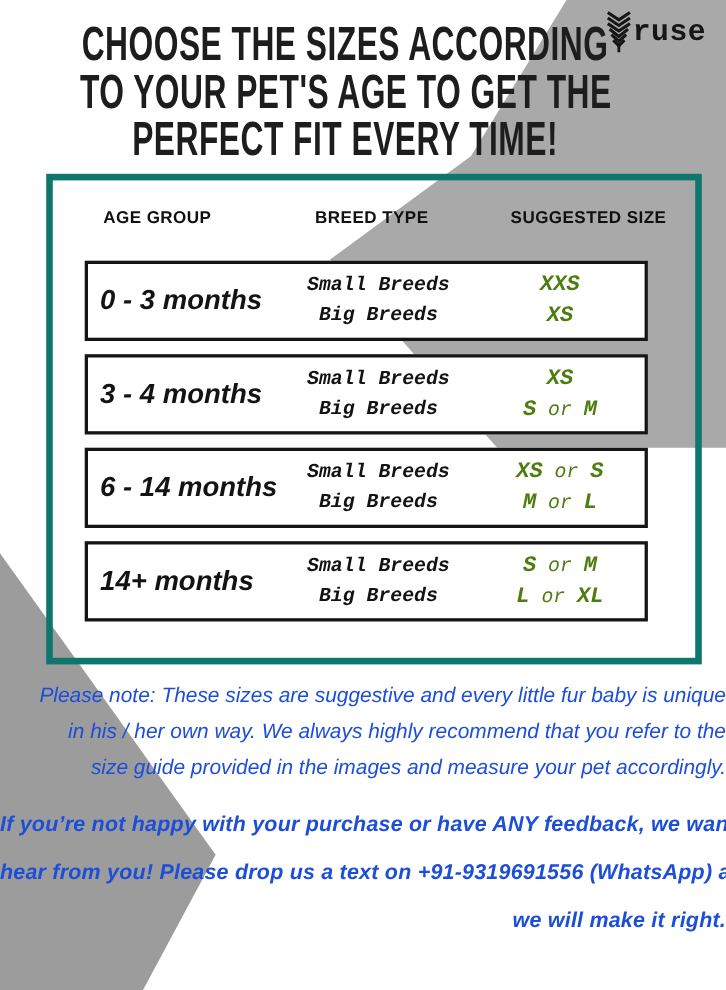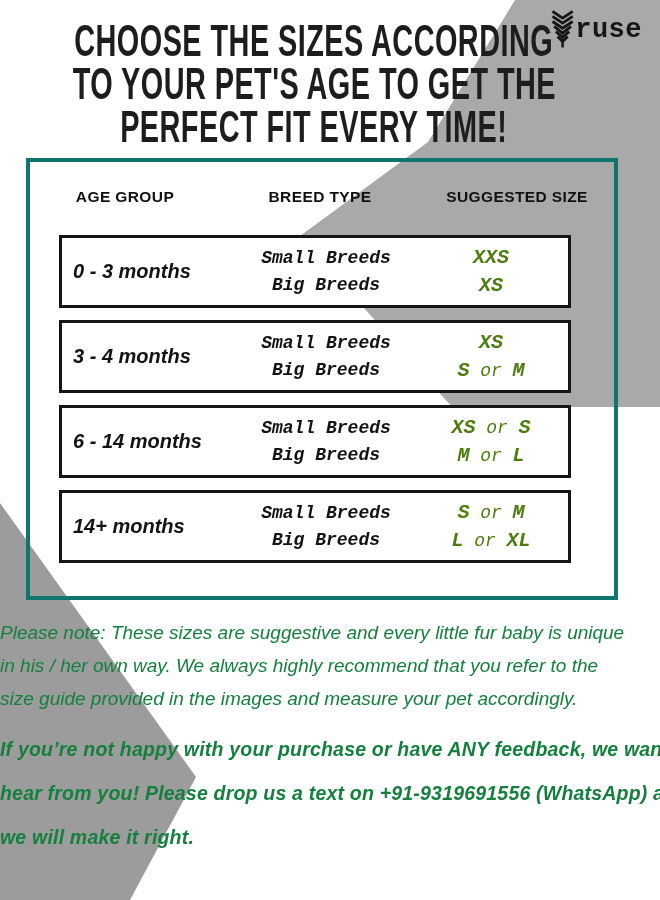--- a/index.html
+++ b/index.html
@@ -23,46 +23,46 @@
   
   .logo{right:18px;top:6px;width:92px;display:flex;flex-direction:row;align-items:center;}
   .logo svg{display:block;}
   .logo-text{
     font-family:"Liberation Mono",monospace;font-weight:700;font-size:27px;
     color:#161616;letter-spacing:0.5px;margin-top:1px;
   }
 
   
   .size-table{
-    left:26px;top:158px;width:584px;height:434px;
-    border:4px solid #0f766e;box-sizing:content-box;
+    left:42px;top:158px;width:584px;height:434px;
+    border:6px solid #0f766e;box-sizing:content-box;
   }
   .thead{
     height:70px;display:grid;grid-template-columns:190px 200px 194px;
     align-items:center;justify-items:center;
   }
   .th{font-weight:700;font-size:15.5px;letter-spacing:0.4px;color:#101010;}
   .trow{
     margin:0 0 12px 29px;width:512px;height:73px;background:#ffffff;
     border:3px solid #151515;box-sizing:border-box;
     display:grid;grid-template-columns:178px 172px 158px;
   }
   .trow.first{margin-top:3px;}
   .age{
     display:flex;align-items:center;padding-left:11px;
-    font-weight:700;font-style:italic;font-size:20px;color:#131313;
+    font-weight:700;font-style:italic;font-size:25px;color:#131313;
     white-space:nowrap;
   }
   .mid,.sizes{display:flex;flex-direction:column;justify-content:space-evenly;align-items:center;padding:3px 0;font-family:Liberation Mono, monospace;}
   .breed{font-weight:700;font-style:italic;font-size:18px;color:#131313;white-space:nowrap;}
   .size{font-weight:700;font-style:italic;font-size:20px;color:#4d7c0f;white-space:nowrap;}
   .size .or{font-weight:400;font-size:18px;}
 
   
-  .note{left:0;width:660px;text-align:left;font-style:italic;color:#15803d;}
+  .note{left:0;width:660px;text-align:right;font-style:italic;color:#1d4ed8;}
   .note div{white-space:nowrap;}
   .note-1{top:616px;font-weight:400;font-size:19px;line-height:33px;}
   .note-2{top:727px;font-weight:700;font-size:19.5px;line-height:44px;letter-spacing:0.2px;}
 </style>
 </head>
 <body>
 
 <svg class="bg" width="660" height="900" viewBox="0 0 660 900">
   <polygon points="515,0 660,0 660,407 452,407 300,236 428,142" fill="#a9a9a9"></polygon>
   <polygon points="0,503 196,777 130,900 0,900" fill="#9c9c9c"></polygon>

